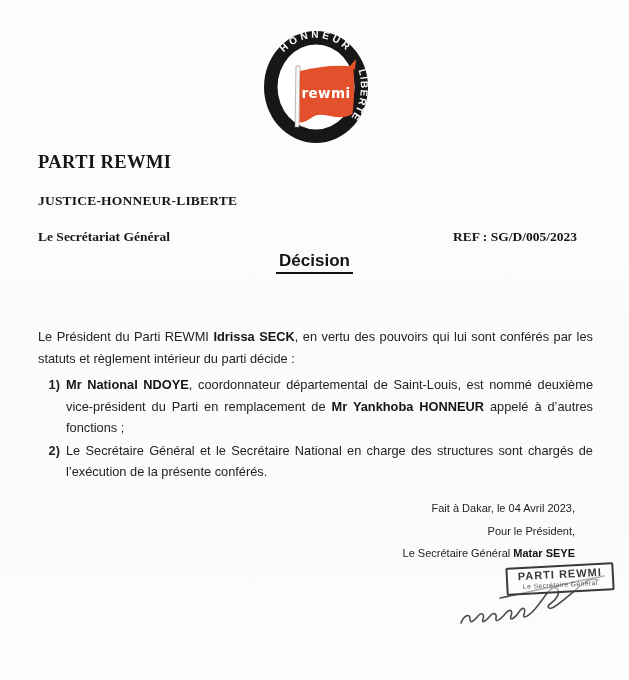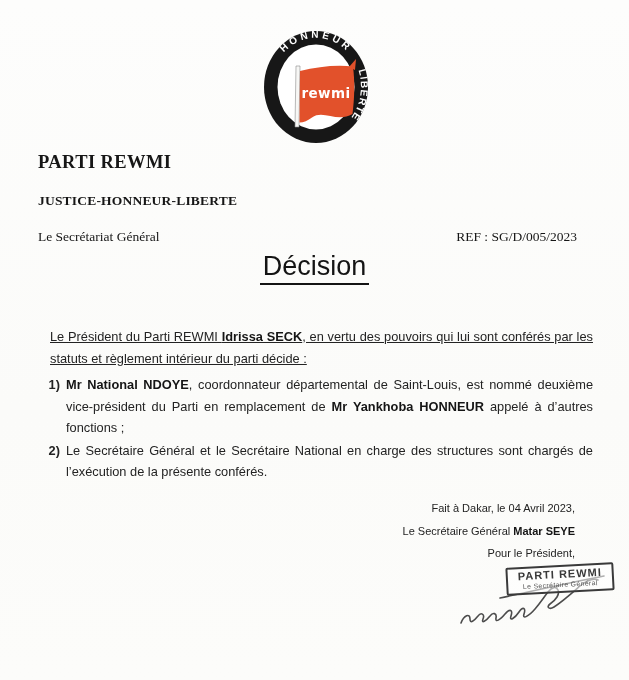--- a/index.html
+++ b/index.html
@@ -12,29 +12,29 @@
     overflow:hidden;
   }
   
   .logo{position:absolute;top:28px;left:263px;width:106px;height:118px;}
   
   .header{position:absolute;top:152px;left:38px;right:38px;
     font-family:"Liberation Serif",serif;color:#161616;}
   .party-name{font-size:18.5px;font-weight:bold;letter-spacing:.4px;}
   .motto{font-size:13.5px;font-weight:bold;margin-top:20px;letter-spacing:.2px;}
   .office-row{display:flex;justify-content:space-between;margin-top:20px;
-    font-size:13.5px;font-weight:normal;padding-right:14px;}
+    font-size:13.5px;font-weight:bold;padding-right:14px;}
   
   .title-wrap{position:absolute;top:251px;left:0;width:629px;text-align:center;}
-  .doc-title{display:inline-block;font-size:27px;font-weight:normal;color:#141414;
+  .doc-title{display:inline-block;font-size:17px;font-weight:bold;color:#141414;
     border-bottom:2.5px solid #141414;padding:0 3px 1px 3px;}
   
   .body-text{position:absolute;top:326px;left:38px;right:36px;
     font-size:12.8px;line-height:21.5px;text-align:justify;color:#232323;}
-  .intro{margin:0 0 5px 12px;text-decoration:underline;}
+  .intro{margin:0 0 5px 0;}
   .decision-item{display:flex;margin-top:1px;}
   .item-num{flex:0 0 22px;text-align:right;padding-right:6px;font-weight:bold;}
   .item-body{flex:1;text-align:justify;}
   b{color:#151515;}
   
   .closing{position:absolute;top:497px;right:54px;text-align:right;
     font-size:11px;line-height:22.5px;color:#232323;}
   
   .stamp{position:absolute;top:565px;left:506px;width:100px;
     border:2px solid #3a3a3a;border-radius:2px;padding:1px 2px 2px 2px;
@@ -97,22 +97,22 @@
     </div>
 
     <div class="decision-item">
       <span class="item-num">2)</span>
       <span class="item-body">Le Secrétaire Général et le Secrétaire National en charge des structures sont chargés de l’exécution de la présente conférés.</span>
     </div>
   </div>
 
   <div class="closing">
     <div>Fait à Dakar, le 04 Avril 2023,</div>
+    <div>Pour le Président,</div>
     <div><span>Le Secrétaire Général </span><b>Matar SEYE</b></div>
-    <div>Pour le Président,</div>
   </div>
 
   <svg class="signature" viewBox="0 0 156 72">
     <g fill="none" stroke="#4c4c4c" stroke-width="1.6" stroke-linecap="round">
       <path d="M44,27 C72,21 112,12 148,5"></path>
       <path d="M5,52 C8,44 14,42 14,48 C14,53 18,50 22,45 C25,41 29,43 27,48
                C25,53 30,50 34,45 C37,41 41,42 40,47 C39,52 44,49 49,43
                C54,37 57,39 55,45 C53,51 59,47 63,41 C67,35 70,37 68,43
                C66,49 73,45 79,38 C85,31 88,26 92,21 C96,16 100,15 102,19
                C104,23 100,29 94,33 C90,36 93,39 98,36 C106,31 116,22 124,15

